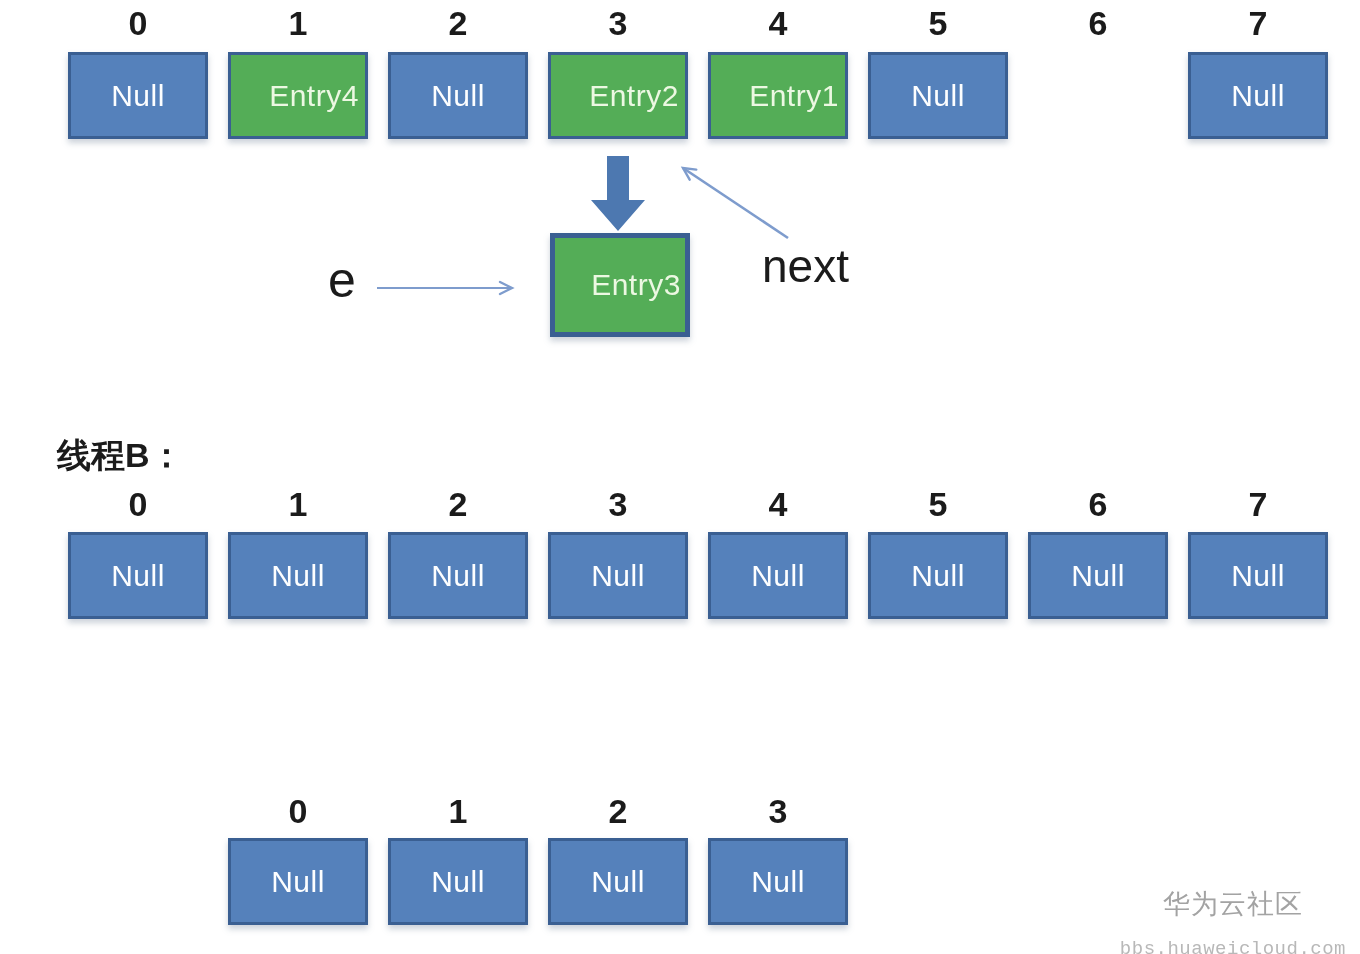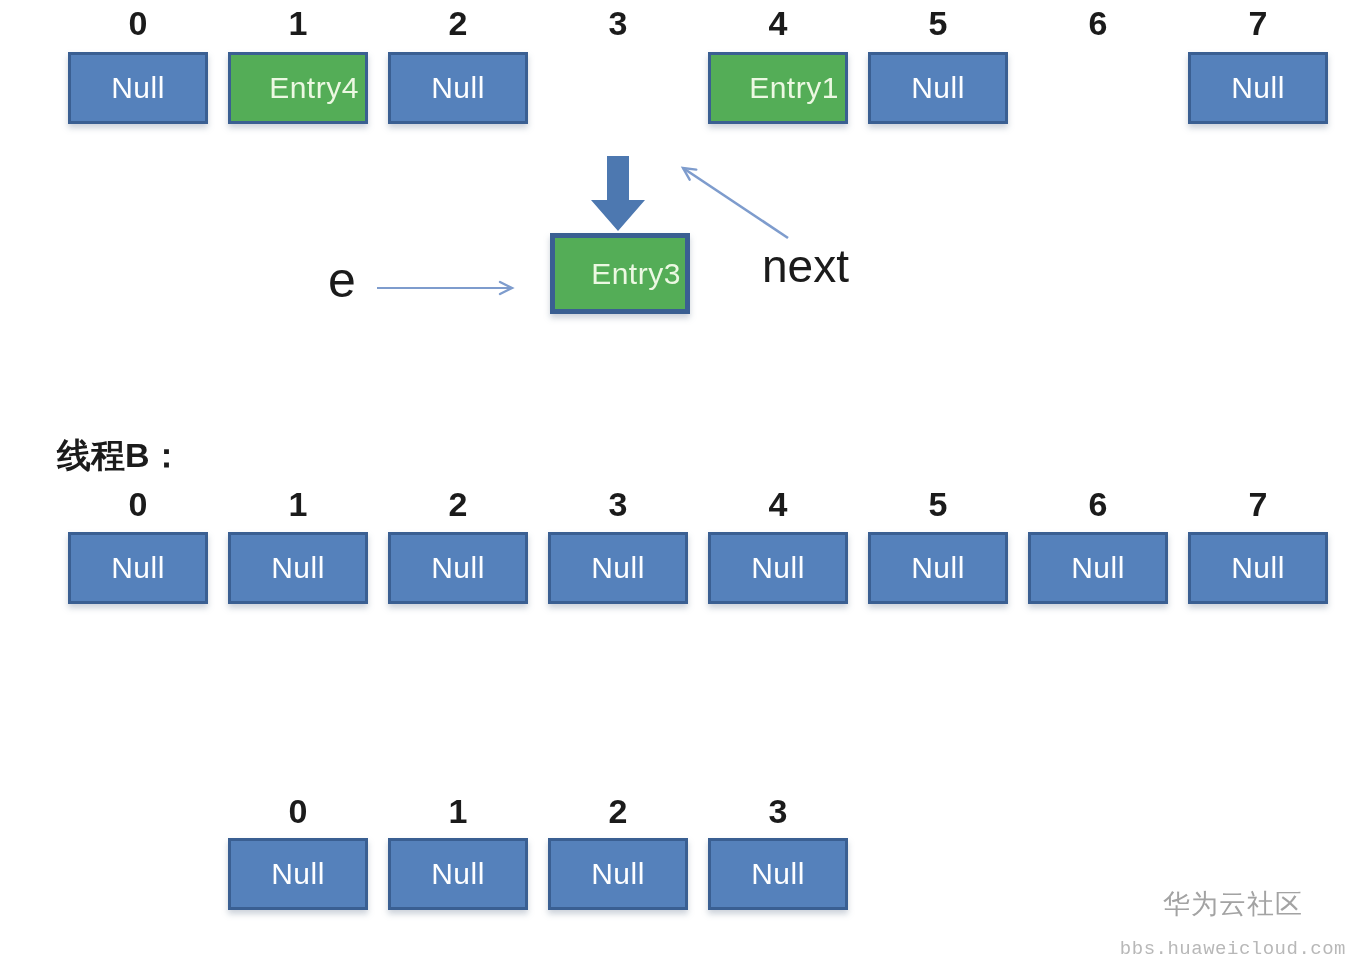--- a/index.html
+++ b/index.html
@@ -5,29 +5,29 @@
   html,body{margin:0;padding:0;background:#ffffff;}
   #stage{
     position:relative;width:1360px;height:954px;background:#ffffff;overflow:hidden;
     font-family:"Liberation Sans","DejaVu Sans",sans-serif;
   }
   .idx{
     position:absolute;width:140px;text-align:center;
     font-size:34px;font-weight:700;color:var(--label-text);line-height:40px;
   }
   .cell{
-    position:absolute;width:140px;height:72px;box-sizing:border-box;
+    position:absolute;width:140px;height:87px;box-sizing:border-box;
     border:3px solid var(--box-border);
     display:flex;align-items:center;justify-content:center;
     box-shadow:0 4px 6px rgba(110,125,150,.35);
     font-size:30px;letter-spacing:.5px;
   }
   .cell.empty{background:var(--empty-fill);color:#fdfeff;}
   .cell.entry{background:var(--entry-fill);color:#ecf8e2;padding-left:32px;}
-  .cell.detached{height:81px;border-width:5px;}
+  .cell.detached{height:104px;border-width:5px;}
   .cn-label{
     position:absolute;font-size:34px;font-weight:600;color:var(--label-text);
   }
   .big-label{
     position:absolute;color:var(--label-text);line-height:1;
   }
   #e-label{font-size:50px;}
   #next-label{font-size:46px;}
   #arrows{position:absolute;left:0;top:0;pointer-events:none;}
   #watermark{
@@ -55,20 +55,23 @@
   <div class="idx" style="left:1188px;top:3px">7</div>
 
   <div class="cell empty" style="left:68px;top:52px">
       <span>Null</span>
     </div>
   <div class="cell entry" style="left:228px;top:52px">
       <span>Entry4</span>
     </div>
   <div class="cell empty" style="left:388px;top:52px">
       <span>Null</span>
+    </div>
+  <div class="cell entry" style="left:548px;top:52px">
+      <span>Entry2</span>
     </div>
   <div class="cell entry" style="left:708px;top:52px">
       <span>Entry1</span>
     </div>
   <div class="cell empty" style="left:868px;top:52px">
       <span>Null</span>
     </div>
   <div class="cell empty" style="left:1188px;top:52px">
       <span>Null</span>
     </div>

